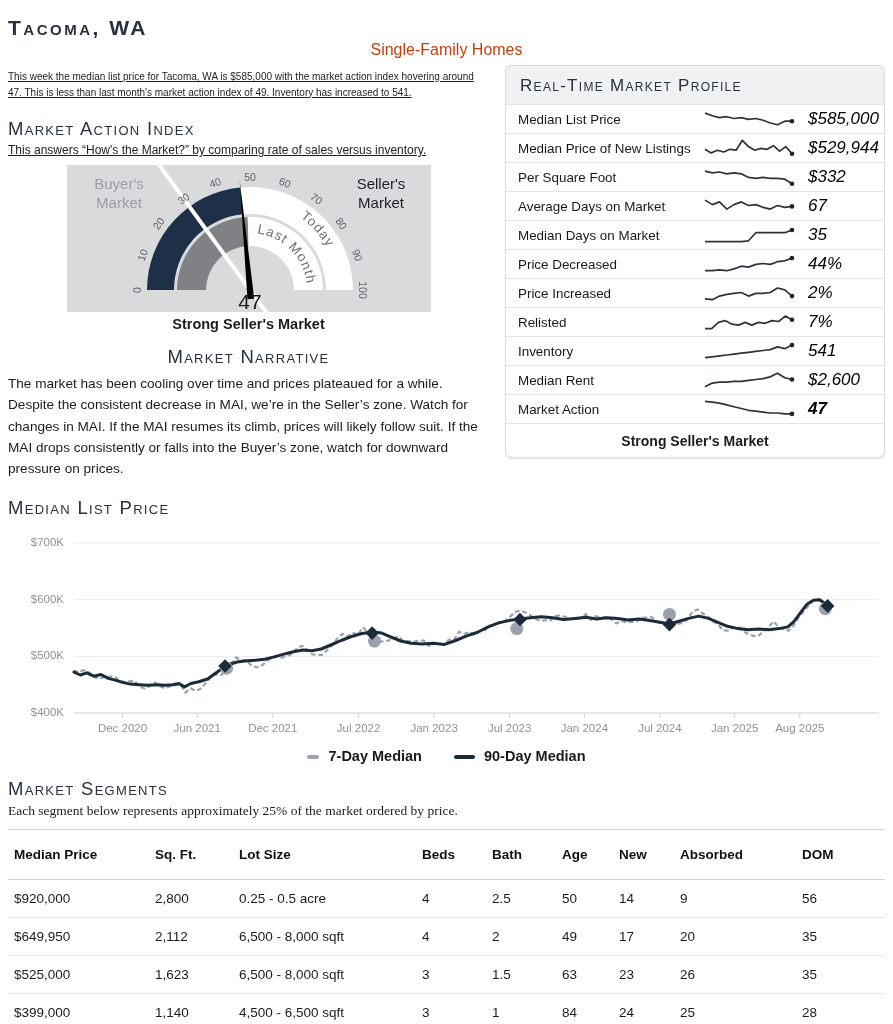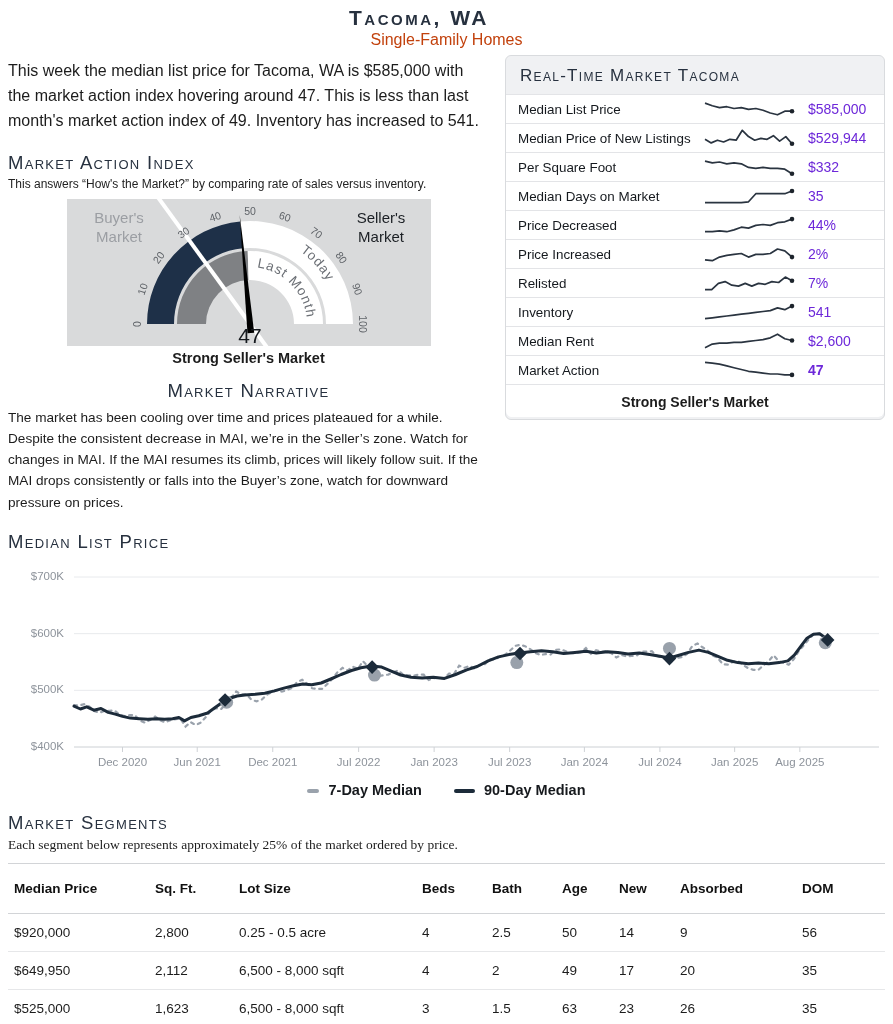--- a/index.html
+++ b/index.html
@@ -1,45 +1,45 @@
 <!DOCTYPE html>
 <html><head>
 <meta charset="utf-8">
 <style>
   * { box-sizing: border-box; }
   body { font-family: "Liberation Sans", sans-serif; margin: 0; background: #ffffff; color: #1c1c1c; }
   .page { width: 893px; margin: 0 auto; padding: 4px 8px 10px; }
 
   
   h1, h2 { font-variant: small-caps; color: #27313f; margin: 0; }
-  h1 { font-size: 21px; font-weight: 600; letter-spacing: 2.5px; text-align: right; width: 481px; margin-top: 2px; }
+  h1 { font-size: 21px; font-weight: 600; letter-spacing: 2.5px; text-align: left; width: 481px; margin-top: 12px; }
   h2 { font-size: 18.5px; font-weight: 500; letter-spacing: 1.3px; }
   .page-subtitle { text-align: center; font-size: 16px; margin-top: 1px; color: #c2410c; }
 
   .columns { display: flex; gap: 16px; margin-top: 6px; }
   .col-left { width: 481px; }
 
-  .intro { font-size: 16px; line-height: 1.56; margin: 4px 0 18px; }
+  .intro { font-size: 10px; line-height: 1.56; margin: 4px 0 18px; text-decoration: underline; }
   .mai-heading { margin-top: 14px; }
-  .mai-sub { font-size: 12px; margin: 3px 0 8px; color: #222; }
+  .mai-sub { font-size: 12px; margin: 3px 0 8px; color: #222; text-decoration: underline; }
 
   .gauge-wrap { width: 364px; margin: 2px auto 0; }
   #gauge { width: 364px; height: 147px; display: block; background: #d9dadb; }
   .gauge-caption { width: 364px; margin: 4px auto 0; text-align: center; font-weight: 700; font-size: 14.5px; }
 
   .narrative-heading { margin-top: 14px; text-align: center; }
   .narrative-text { font-size: 13.6px; line-height: 1.56; margin: 5px 0 0; }
 
   
   .profile-panel { width: 380px; background: #f0f1f3; border: 1px solid #d9dbde; border-radius: 6px; align-self: flex-start; padding-bottom: 2px; }
   .profile-heading { font-size: 17px; margin: 10px 14px 8px; }
   .mp-row { display: flex; align-items: center; background: #ffffff; height: 29px; padding: 0 12px; border-top: 1px solid #e3e4e7; }
   .mp-label { flex: 1; font-size: 13.4px; color: #15191e; }
   .spark { width: 95px; height: 24px; flex: 0 0 95px; }
-  .mp-value { width: 76px; padding-left: 12px; font-size: 14px; color: #6d28d9; }
+  .mp-value { width: 76px; padding-left: 12px; font-size: 17px; color: #000000; font-style: italic; }
   .mp-value.bold { font-weight: 700; }
   .profile-footer { text-align: center; font-weight: 700; font-size: 14px; padding: 9px 0 7px; border-top: 1px solid #e3e4e7; background:#fff; border-radius: 0 0 6px 6px;}
 
   
   .chart-heading { margin-top: 18px; }
   #chart { width: 877px; height: 225px; display: block; margin-top: 4px; }
   .legend { display: flex; justify-content: center; align-items: flex-end; gap: 32px; font-weight: 700; font-size: 14.5px; margin: 0 0 8px; color: #16191d; }
   .leg-swatch { display: inline-block; height: 4px; border-radius: 2px; margin-right: 9px; vertical-align: middle; }
   .leg-swatch.dashed { width: 12px; }
   .leg-swatch.solid { width: 21px; }
@@ -99,21 +99,21 @@
             <text x="314" y="43" text-anchor="middle" font-size="15" fill="#1b1f24">Market</text>
           </svg>
       </div>
       <div class="gauge-caption">Strong Seller's Market</div>
 
       <h2 class="narrative-heading">Market Narrative</h2>
       <p class="narrative-text">The market has been cooling over time and prices plateaued for a while. Despite the consistent decrease in MAI, we’re in the Seller’s zone. Watch for changes in MAI. If the MAI resumes its climb, prices will likely follow suit. If the MAI drops consistently or falls into the Buyer’s zone, watch for downward pressure on prices.</p>
     </div>
 
     <aside class="profile-panel">
-      <h2 class="profile-heading">Real-Time Market Tacoma</h2>
+      <h2 class="profile-heading">Real-Time Market Profile</h2>
       <div id="profile-rows">
           <div class="mp-row">
             <span class="mp-label">Median List Price</span>
             <svg viewBox="0 0 95 24" class="spark">
               <polyline points="4.0,6.1 11.3,8.8 18.5,10.6 25.8,9.7 33.0,11.5 40.3,10.6 47.5,12.4 54.8,11.5 62.0,13.3 69.3,16.0 76.5,17.8 83.8,14.2 91.0,14.2" fill="none" stroke="#2a3440" stroke-width="1.7" stroke-linejoin="round"></polyline>
               <circle cx="91" cy="14.200000000000001" r="2.3" fill="#1d242c"></circle>
             </svg>
             <span class="mp-value">$585,000</span>
           </div>
           <div class="mp-row">
@@ -124,20 +124,28 @@
             </svg>
             <span class="mp-value">$529,944</span>
           </div>
           <div class="mp-row">
             <span class="mp-label">Per Square Foot</span>
             <svg viewBox="0 0 95 24" class="spark">
               <polyline points="4.0,6.1 11.3,7.9 18.5,7.0 25.8,8.8 33.0,7.9 40.3,8.8 47.5,12.4 54.8,13.3 62.0,12.4 69.3,13.3 76.5,13.3 83.8,14.2 91.0,18.7" fill="none" stroke="#2a3440" stroke-width="1.7" stroke-linejoin="round"></polyline>
               <circle cx="91" cy="18.7" r="2.3" fill="#1d242c"></circle>
             </svg>
             <span class="mp-value">$332</span>
+          </div>
+          <div class="mp-row">
+            <span class="mp-label">Average Days on Market</span>
+            <svg viewBox="0 0 95 24" class="spark">
+              <polyline points="4.0,6.1 11.3,10.6 18.5,7.9 25.8,15.1 33.0,10.6 40.3,7.9 47.5,11.5 54.8,10.6 62.0,13.3 69.3,15.1 76.5,11.5 83.8,13.3 91.0,12.4" fill="none" stroke="#2a3440" stroke-width="1.7" stroke-linejoin="round"></polyline>
+              <circle cx="91" cy="12.4" r="2.3" fill="#1d242c"></circle>
+            </svg>
+            <span class="mp-value">67</span>
           </div>
           <div class="mp-row">
             <span class="mp-label">Median Days on Market</span>
             <svg viewBox="0 0 95 24" class="spark">
               <polyline points="4.0,18.7 11.3,18.7 18.5,18.7 25.8,18.7 33.0,18.7 40.3,18.7 47.5,17.8 54.8,9.7 62.0,9.7 69.3,9.7 76.5,9.7 83.8,9.7 91.0,7.0" fill="none" stroke="#2a3440" stroke-width="1.7" stroke-linejoin="round"></polyline>
               <circle cx="91" cy="7" r="2.3" fill="#1d242c"></circle>
             </svg>
             <span class="mp-value">35</span>
           </div>
           <div class="mp-row">

